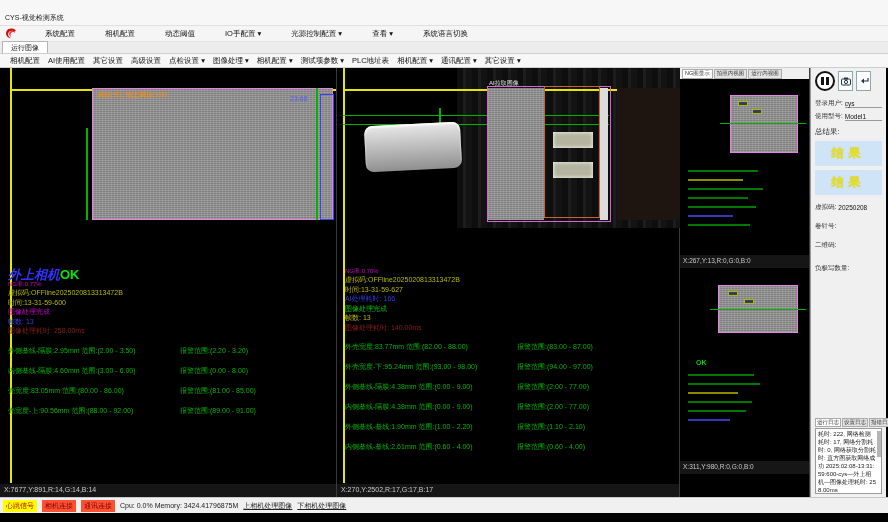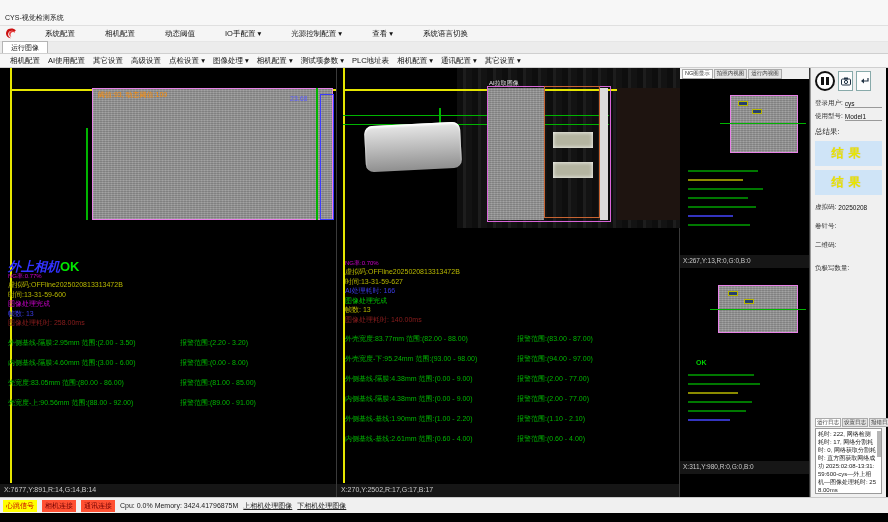--- a/index.html
+++ b/index.html
@@ -32,21 +32,21 @@
   .noise { background-color:#969696;
     background-image:repeating-linear-gradient(0deg, rgba(255,255,255,.08) 0 1px, rgba(0,0,0,.09) 1px 2px),
                      repeating-linear-gradient(90deg, rgba(255,255,255,.05) 0 1px, rgba(0,0,0,.06) 1px 3px); }
   .stripes { background:repeating-linear-gradient(90deg,#0e0e0e 0 6px,#1d1d1d 6px 9px,#131313 9px 15px); }
 
   .ovl-threshold { position:absolute; font-size:7px; color:#ff8c00; white-space:nowrap; }
   .ovl-blue { position:absolute; font-size:7px; color:#5a5aff; }
   .ovl-ai { position:absolute; font-size:6px; color:#e8e8e8; }
 
   
-  .resblock { position:absolute; left:8px; right:12px; }
+  .resblock { position:absolute; left:8px; right:12px;margin-top:8px; }
   .restitle { font-size:13px; font-weight:bold; line-height:13px; }
   .restitle .cam { color:#3232ff; font-style:italic; }
   .restitle .ok { color:#00e600; }
   .rl { font-size:7px; line-height:9.5px; white-space:nowrap; }
   .rl.mag { color:#cc00cc; } .rl.yel { color:#b9b900; } .rl.blu { color:#3a3ae0; }
   .rl.grn { color:#00c800; } .rl.mar { color:#8c1e1e; } .rl.sub { font-size:6px; color:#cc00cc; line-height:7px; }
   .mrow { display:flex; font-size:7px; color:#00b400; margin-top:10px; white-space:nowrap; }
   .mrow .t { width:172px; } 
 
   

